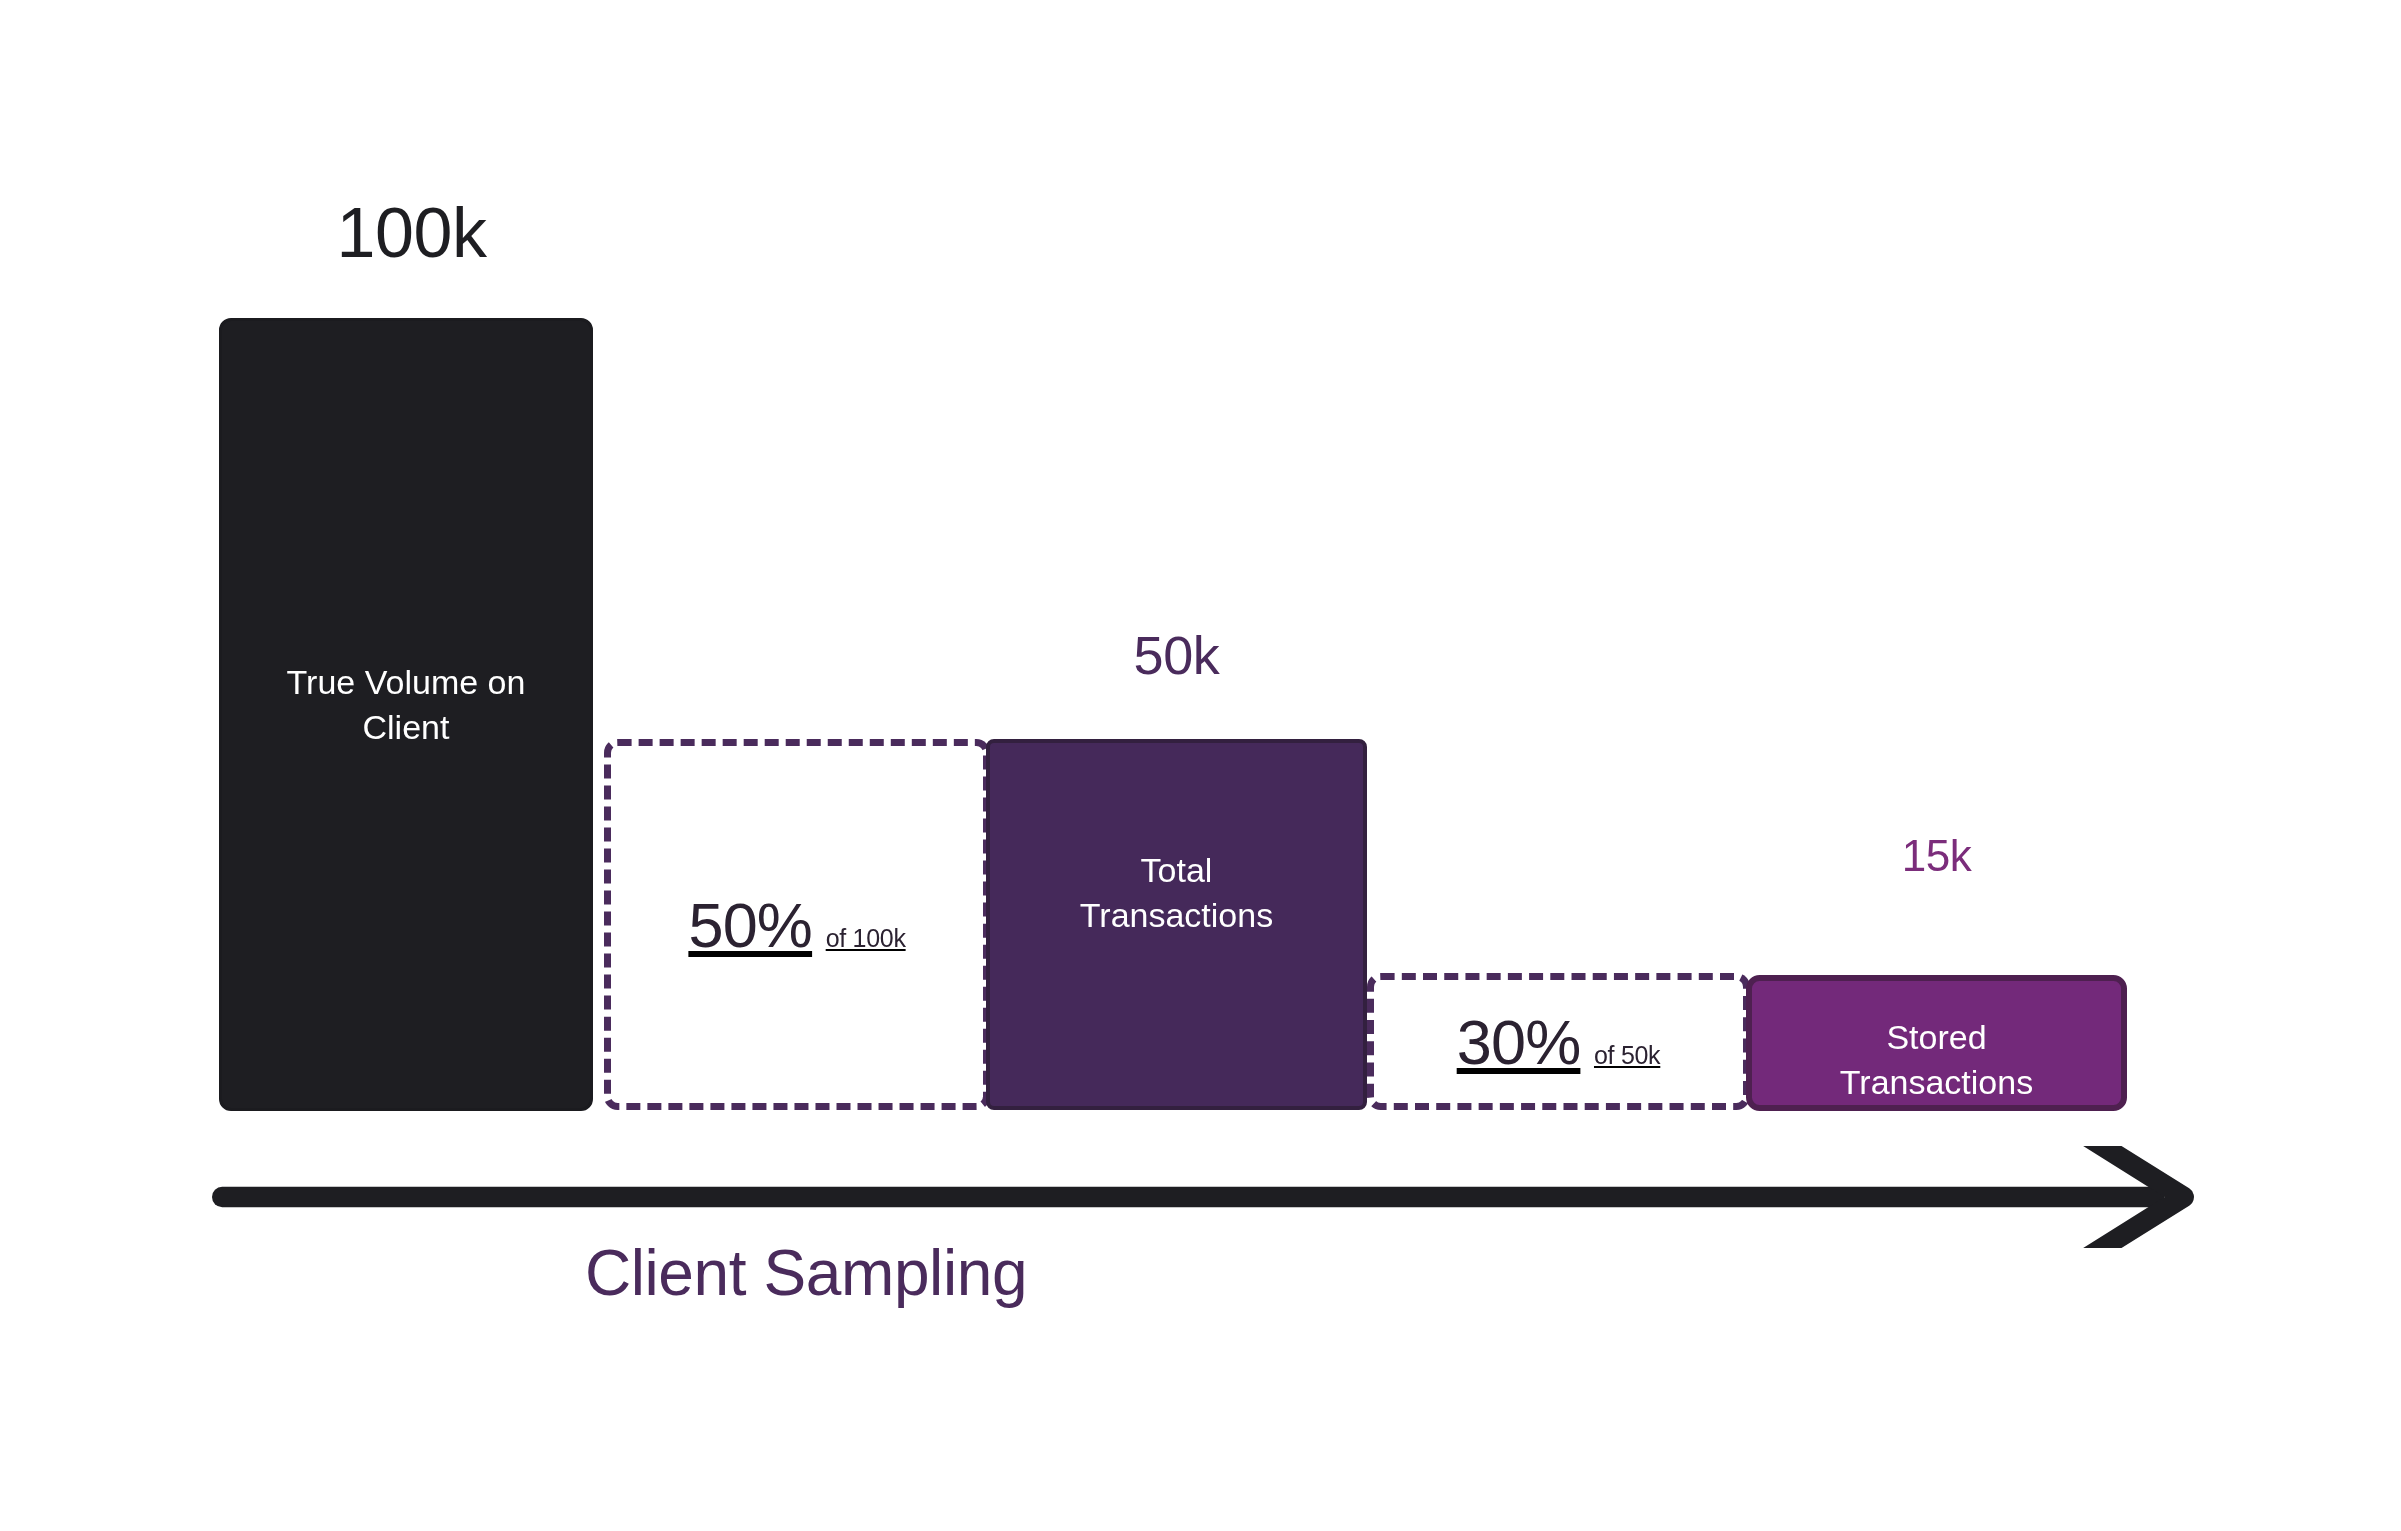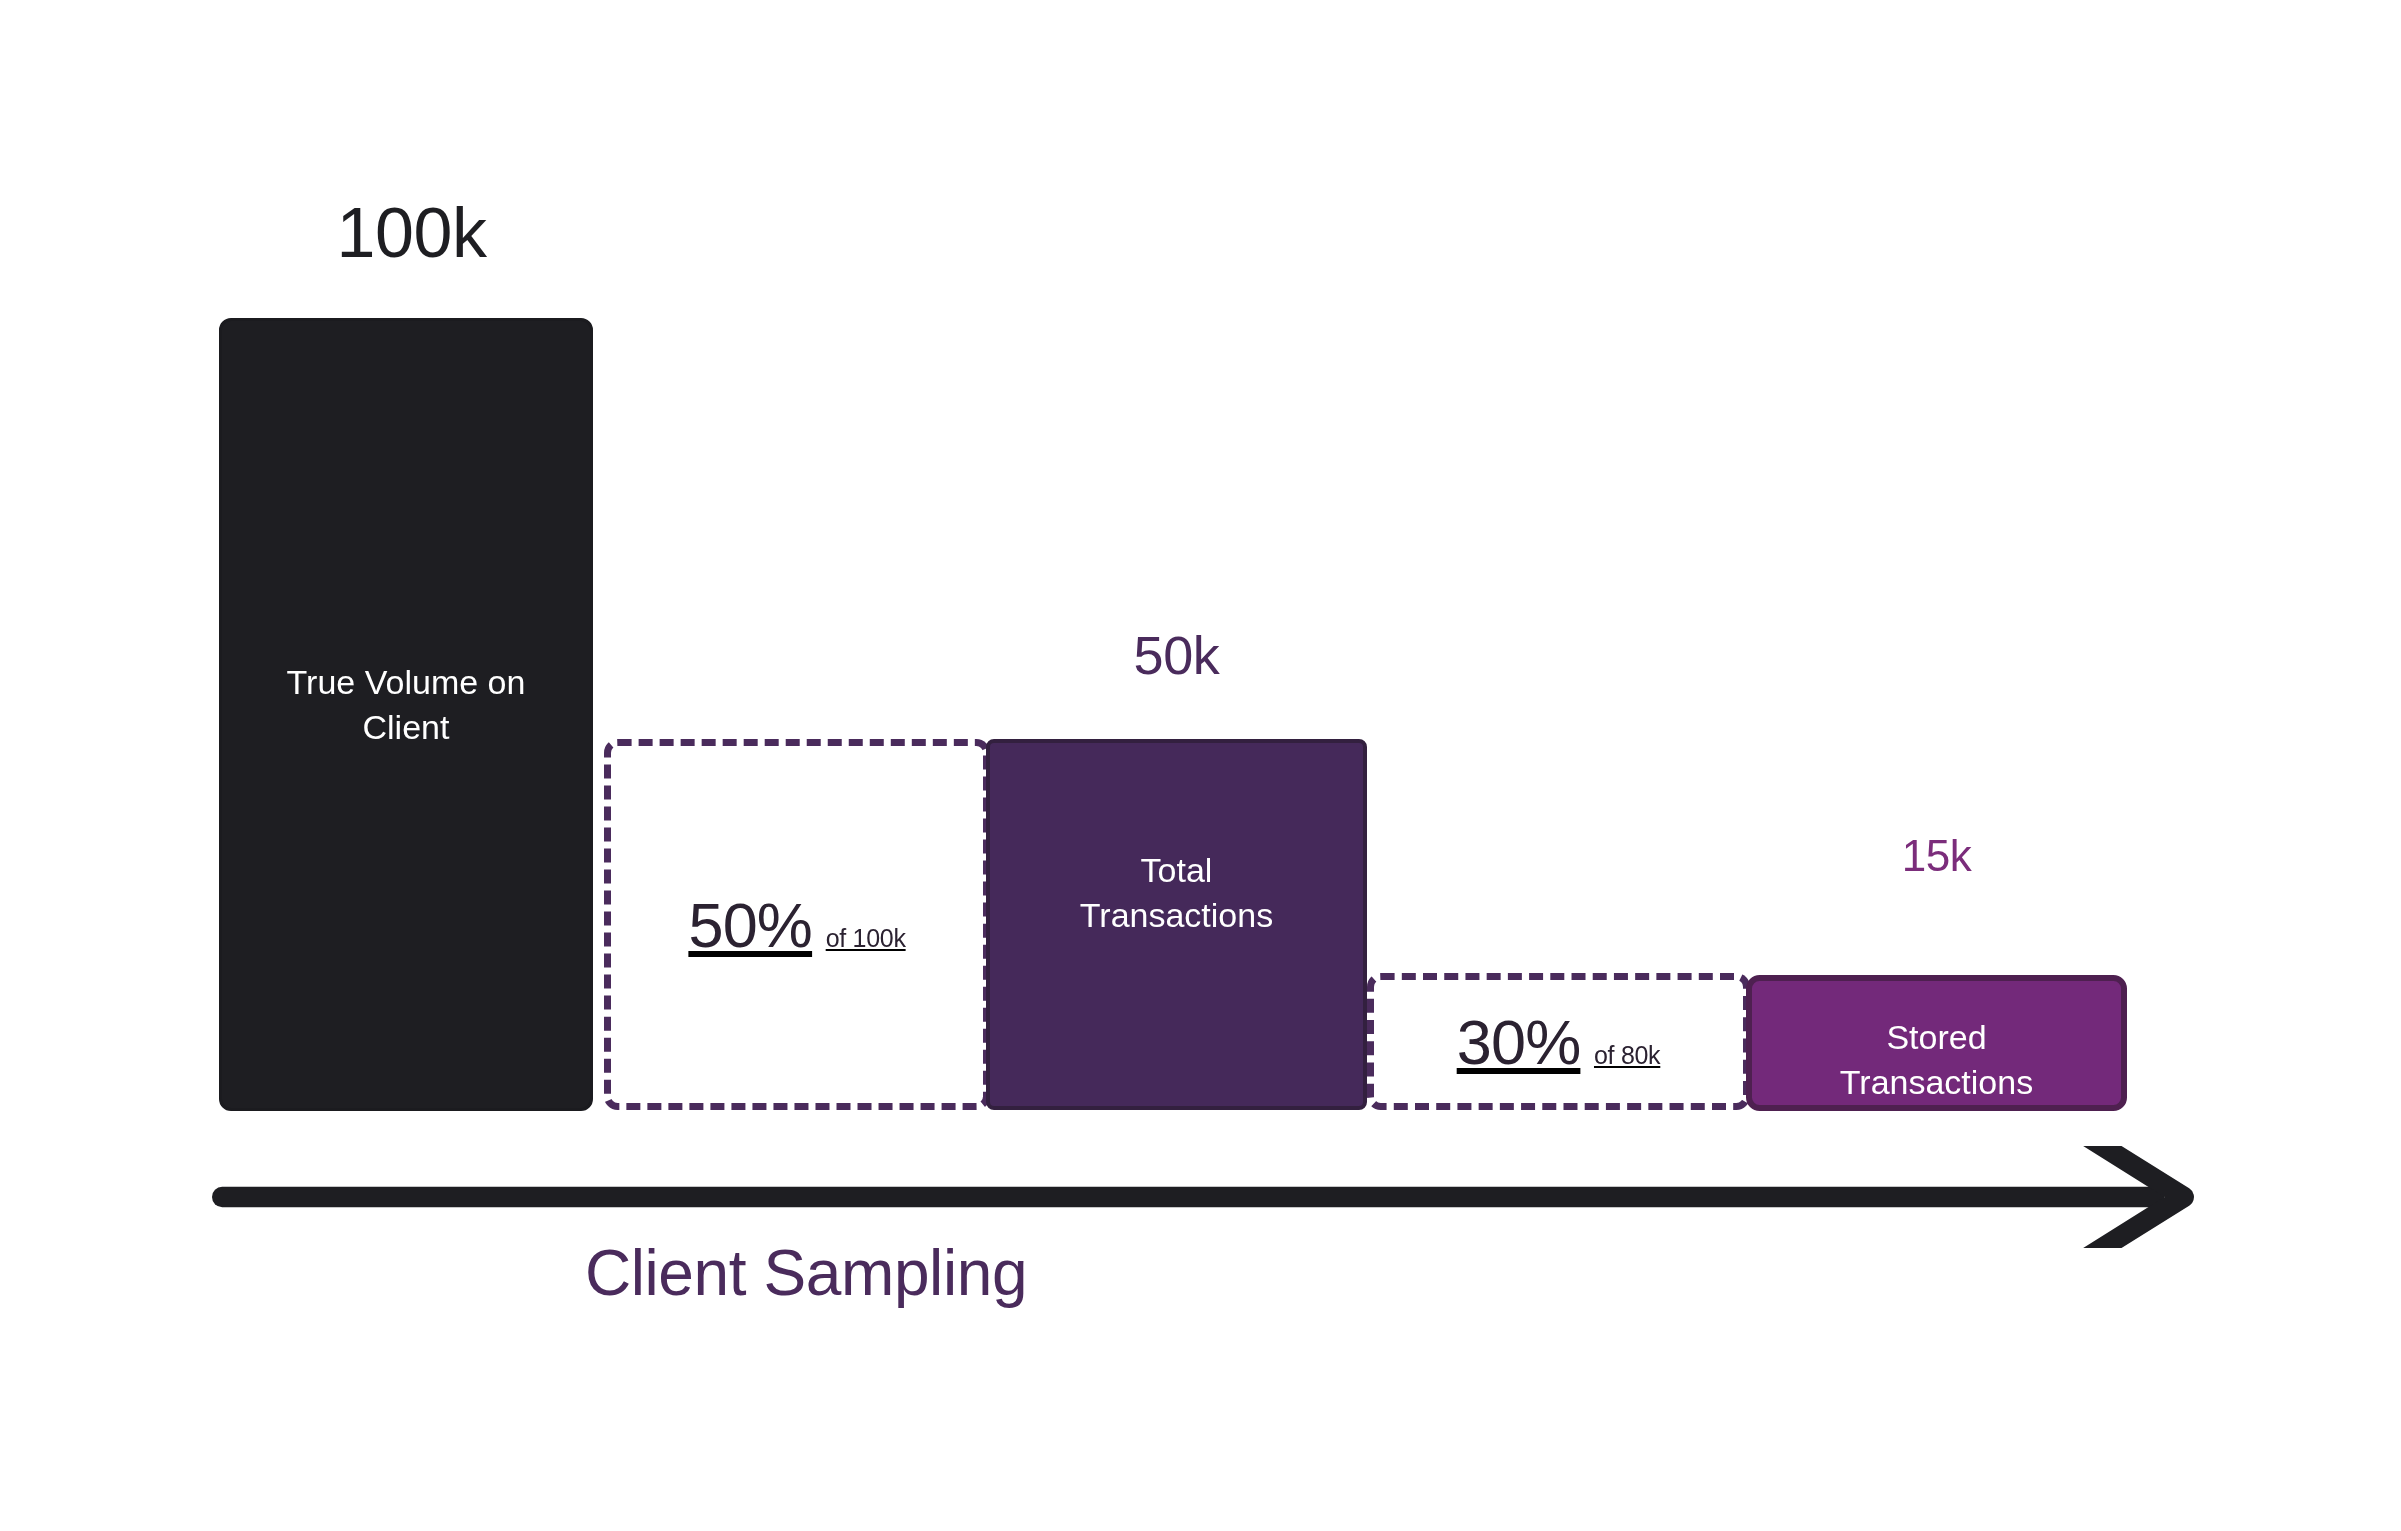--- a/index.html
+++ b/index.html
@@ -203,21 +203,21 @@
   <div class="bar bar-total-transactions">
     <div>
       <span>Total</span><br>
       <span>Transactions</span>
     </div>
   </div>
 
   <div class="dashed-box dashed-dynamic">
     <div class="pct-wrap">
       <span class="pct-big">30%</span>
-      <span class="pct-small">of 80k</span>
+      <span class="pct-small">of 50k</span>
     </div>
   </div>
 
   <div class="bar bar-stored-transactions">
     <div>
       <span>Stored</span><br>
       <span>Transactions</span>
     </div>
   </div>
 

